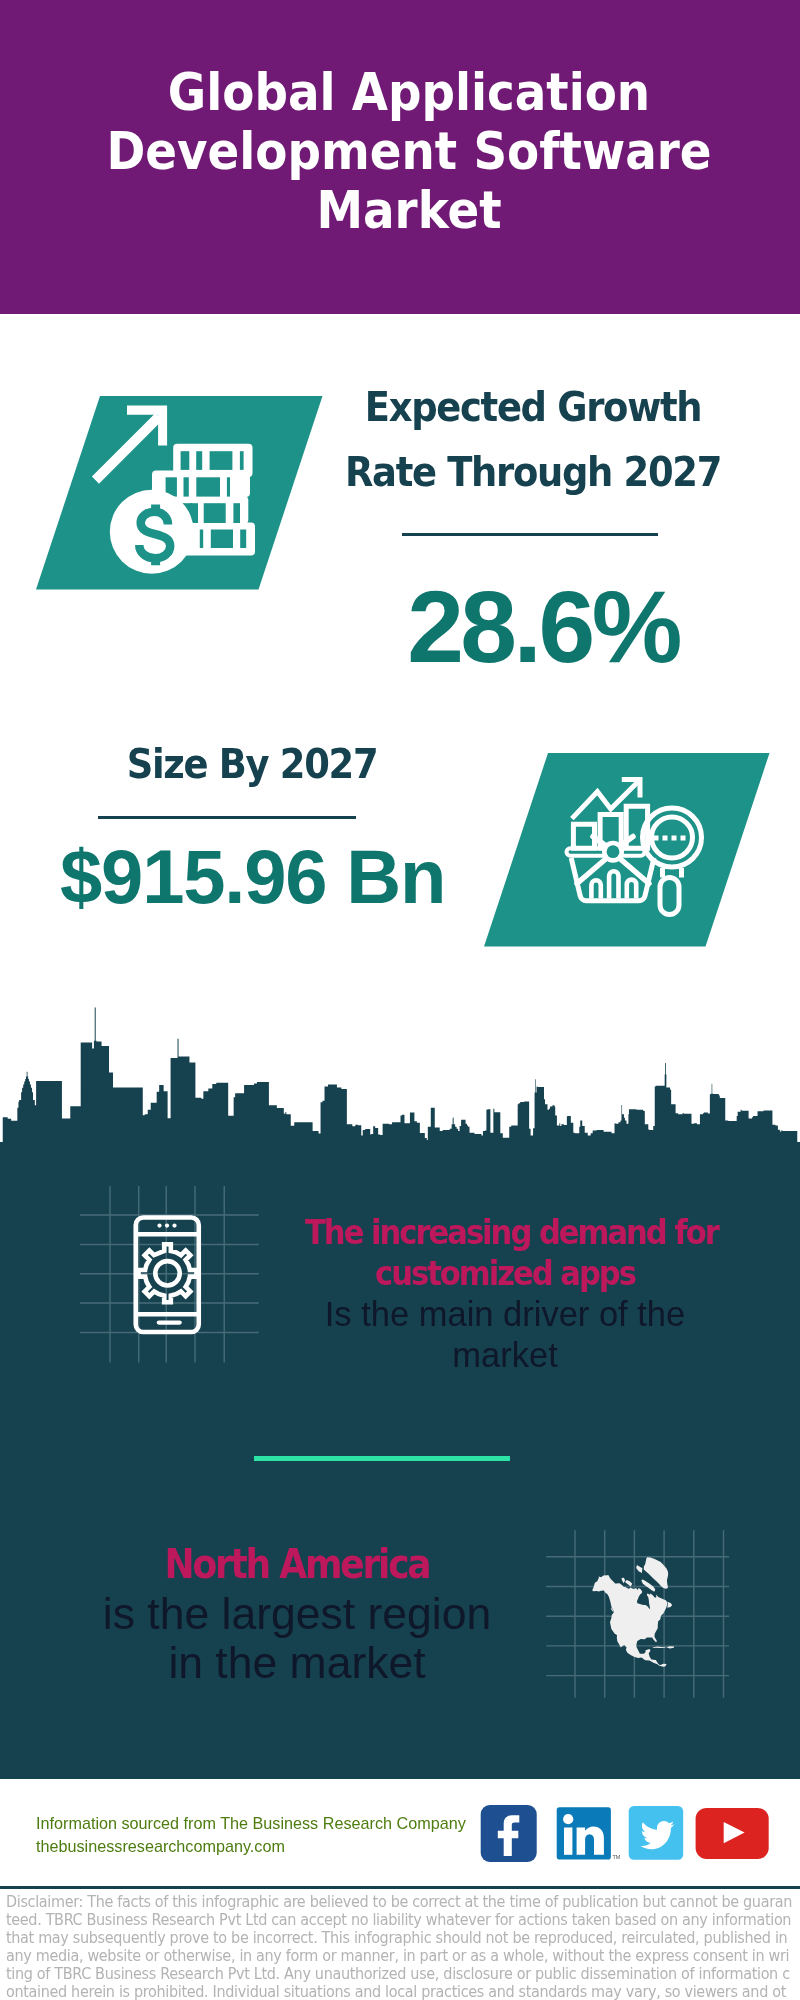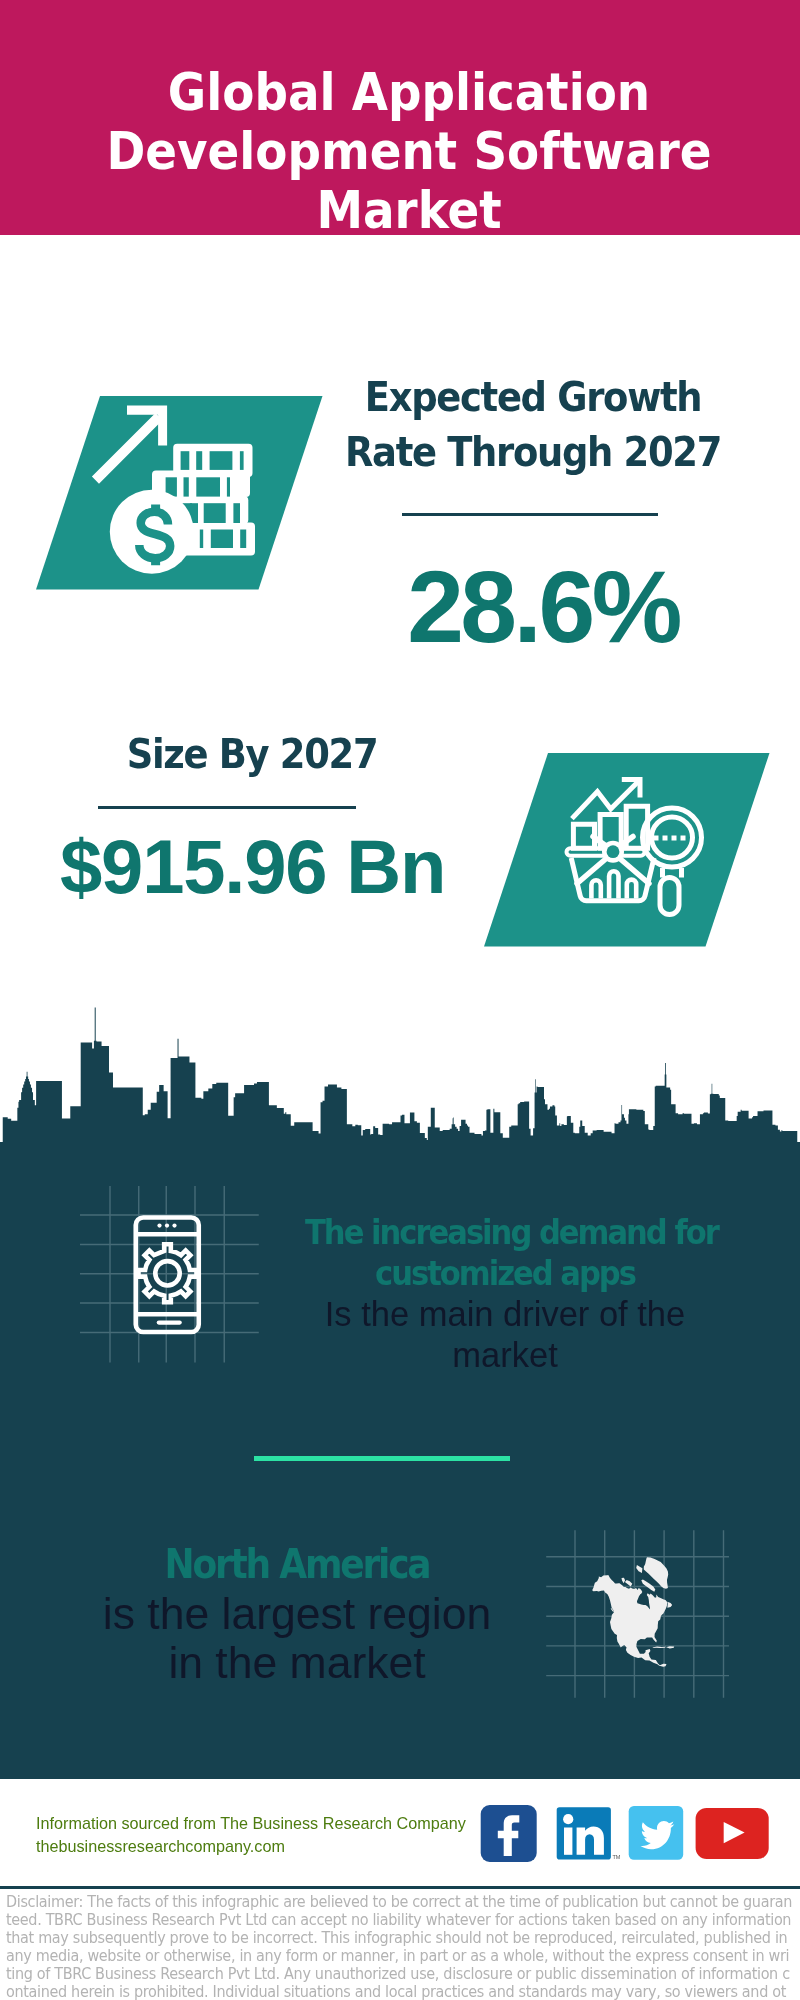--- a/index.html
+++ b/index.html
@@ -1,41 +1,41 @@
 <!DOCTYPE html>
 <html><head>
 <meta charset="utf-8">
 <style>
   html,body{margin:0;padding:0;}
   body{width:800px;height:2000px;background:#ffffff;overflow:hidden;
        font-family:"Liberation Sans",sans-serif;}
   .page{position:relative;width:800px;height:2000px;overflow:hidden;}
 
   
-  .header{position:absolute;left:0;top:0;width:800px;height:235px;background:#be185d;}
+  .header{position:absolute;left:0;top:0;width:800px;height:314px;background:#701a75;}
   .header-title{position:absolute;left:17px;top:63px;width:784px;
       color:#ffffff;font-family:"DejaVu Sans Condensed","DejaVu Sans",sans-serif;
       font-weight:bold;font-size:52px;line-height:59px;text-align:center;letter-spacing:0px;}
 
   
   .mid{position:absolute;left:0;top:314px;width:800px;height:828px;background:#ffffff;}
 
   .stat-block{position:absolute;text-align:center;white-space:nowrap;}
   .stat-head{font-family:"DejaVu Sans Condensed","DejaVu Sans",sans-serif;font-weight:bold;
-      color:#16414F;font-size:41px;line-height:55px;letter-spacing:-1.3px;}
+      color:#16414F;font-size:41px;line-height:55px;letter-spacing:-1.3px;margin-top:10px;}
   .rule{height:3px;background:#16414F;margin:0 auto;}
   .stat-val{font-family:"Liberation Sans",sans-serif;font-weight:bold;color:#0f766e;}
 
   
   .dark{position:absolute;left:0;top:1142px;width:800px;height:637px;background:#16414F;}
   .skyline{position:absolute;left:0;top:1000px;width:800px;height:145px;}
   .icon-svg{position:absolute;}
 
   .dk-block{position:absolute;text-align:center;white-space:nowrap;}
-  .dk-green{color:#0f766e;font-family:"DejaVu Sans Condensed","DejaVu Sans",sans-serif;font-weight:bold;}
+  .dk-green{color:#be185d;font-family:"DejaVu Sans Condensed","DejaVu Sans",sans-serif;font-weight:bold;}
   .dk-white{color:#0f172a;font-family:"Liberation Sans",sans-serif;font-weight:normal;}
   .teal-rule{position:absolute;background:#2CE2A4;}
 
   
   .footer{position:absolute;left:0;top:1779px;width:800px;height:221px;background:#ffffff;}
   .src{position:absolute;left:36px;top:1812px;color:#4d7c0f;font-family:"Liberation Sans",sans-serif;
        font-size:16.2px;line-height:23px;}
   .social{position:absolute;}
   .ftr-rule{position:absolute;left:0;top:1886px;width:800px;height:3px;background:#16414F;}
   .disc{position:absolute;left:6px;top:1893px;width:788px;color:#B3B3B3;

